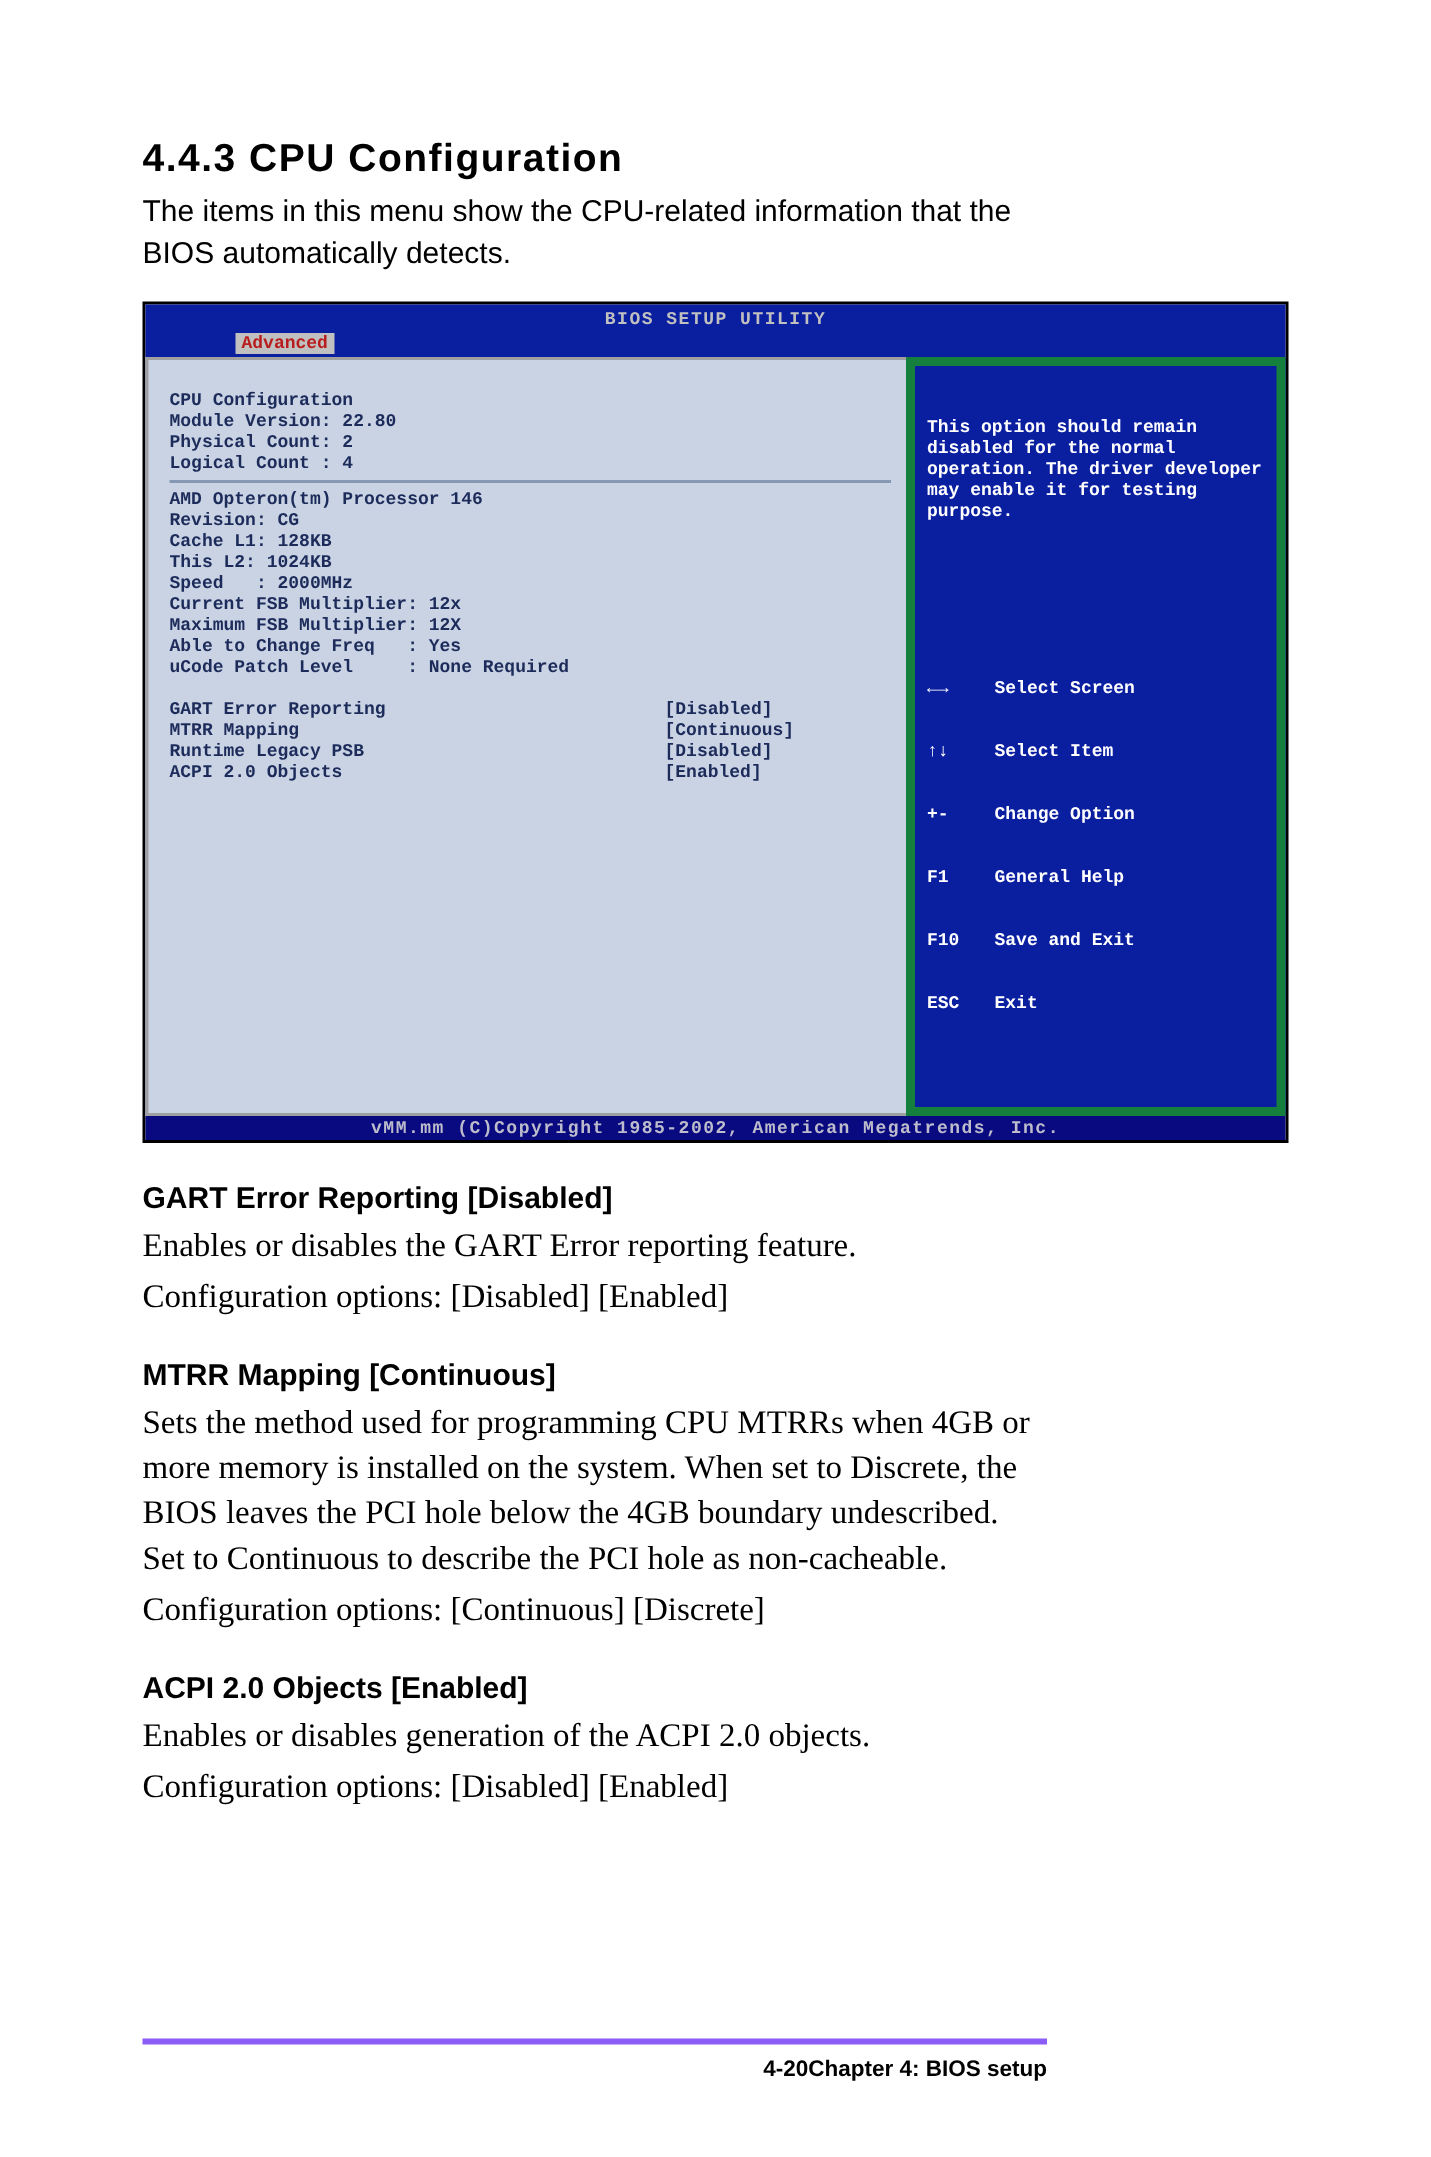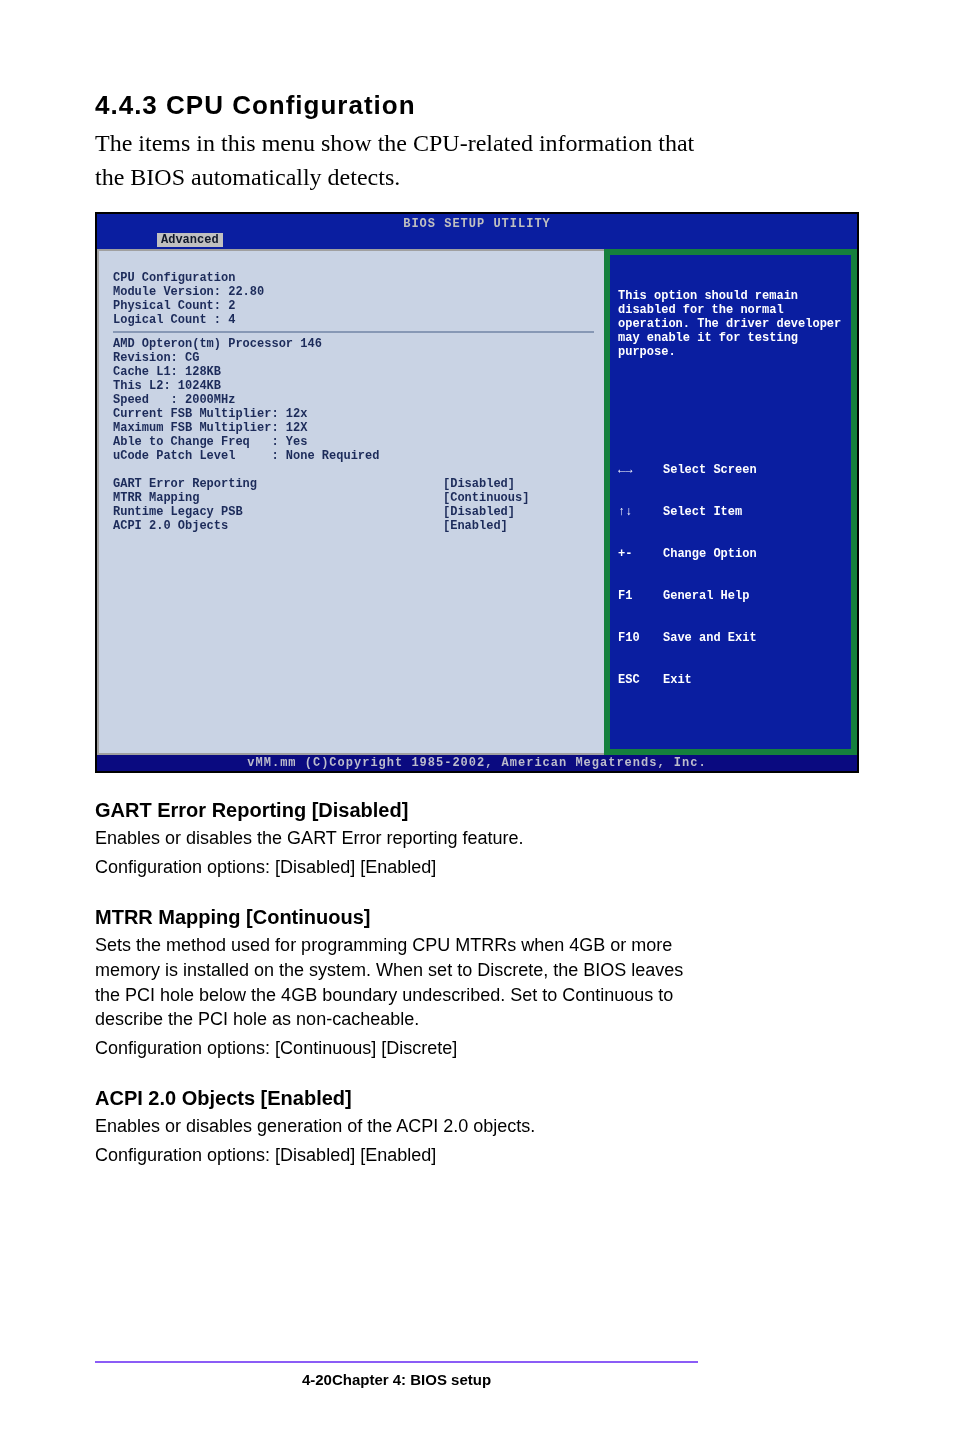--- a/index.html
+++ b/index.html
@@ -16,24 +16,23 @@
     padding: 90px 95px 60px 95px;
     position: relative;
   }
   h2.section-number {
     font-size: 26px;
     font-weight: 900;
     letter-spacing: 1px;
     margin: 0 0 6px 0;
   }
   p.intro {
-    font-size: 24px;
+    font-size: 20px;
     line-height: 1.4;
     margin: 0 0 18px 0;
-    font-family: Liberation Serif, serif;
   }
 
   
   .bios {
     width: 760px;
     font-family: "Courier New", Courier, monospace;
     font-size: 12px;
     font-weight: bold;
     color: #e8e88a;
     border: 2px solid #000;
@@ -45,21 +44,21 @@
     padding: 3px 0 0 0;
     letter-spacing: 1px;
   }
   .bios-tabbar {
     background: #0a1ea0;
     padding: 2px 0 2px 60px;
   }
   .bios-tab {
     display: inline-block;
     background: #c0c0c0;
-    color: #0f172a;
+    color: #b91c1c;
     padding: 0 4px;
   }
   .bios-body {
     display: flex;
     background: #0020b0;
   }
   .bios-left {
     flex: 1 1 auto;
     border: 2px solid #a0a0a0;
     border-right: none;
@@ -102,34 +101,35 @@
     padding: 1px 0;
     letter-spacing: 1px;
   }
 
   h3.sub {
     font-size: 20px;
     font-weight: 900;
     margin: 26px 0 4px 0;
   }
   p.body {
-    font-size: 18px;
+    font-size: 22px;
     line-height: 1.38;
     margin: 0 0 4px 0;
+    font-family: Liberation Serif, serif;
   }
 
   .page-footer {
     position: absolute;
     bottom: 50px;
     left: 95px;
     right: 95px;
-    border-top: 2px solid #8b5cf6;
+    border-top: 4px solid #8b5cf6;
     padding-top: 8px;
     display: flex;
-    justify-content: center;
+    justify-content: flex-end;
     font-size: 15px;
     font-weight: 900;
   }
 </style>
 </head>
 <body>
 
 <div class="page">
 
   <h2 class="section-number">4.4.3   CPU Configuration</h2>

